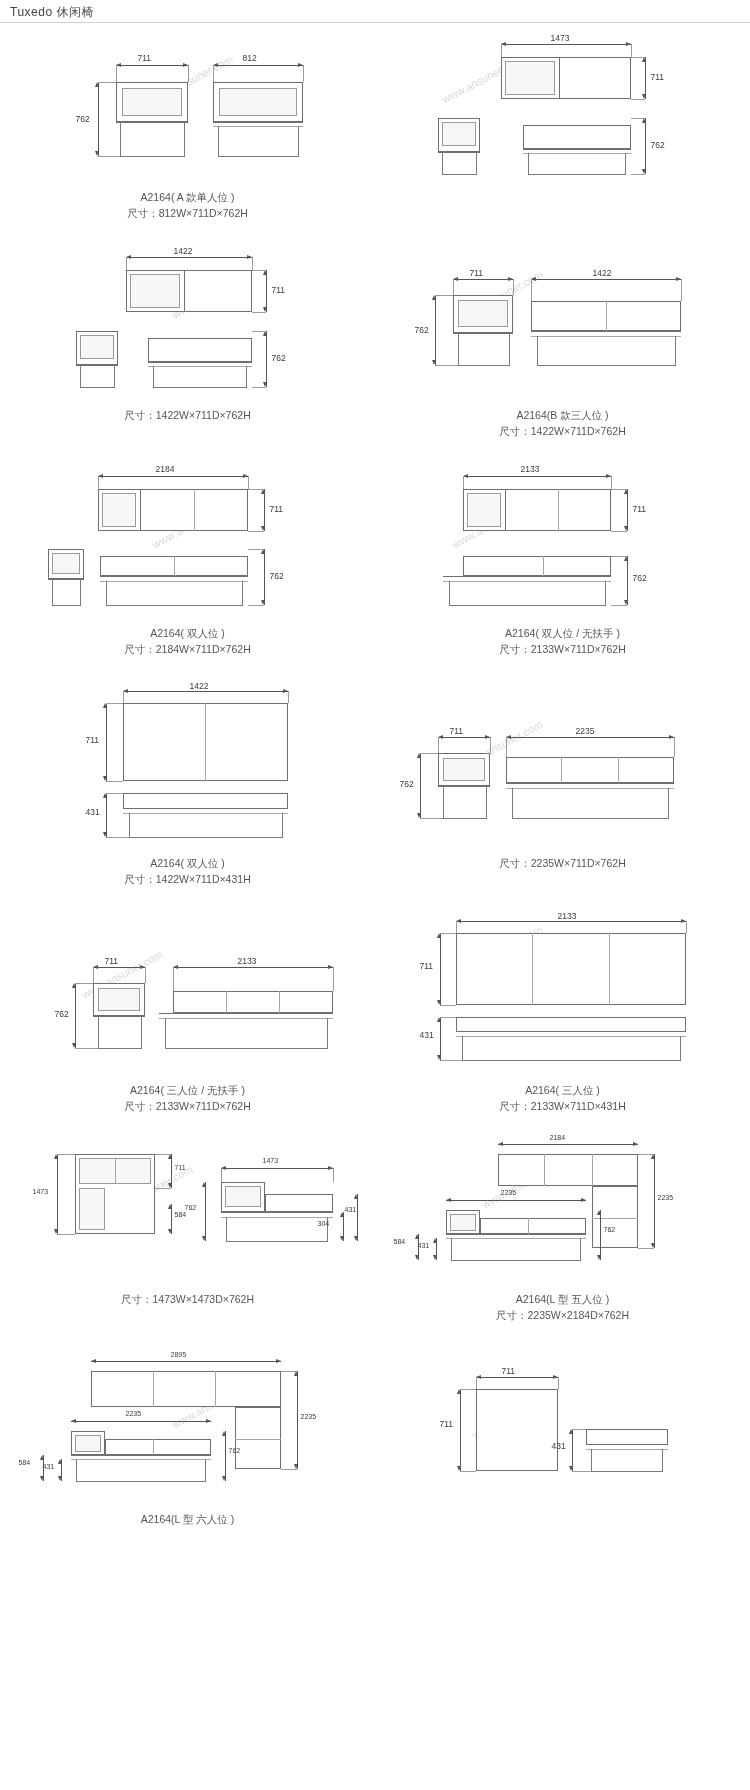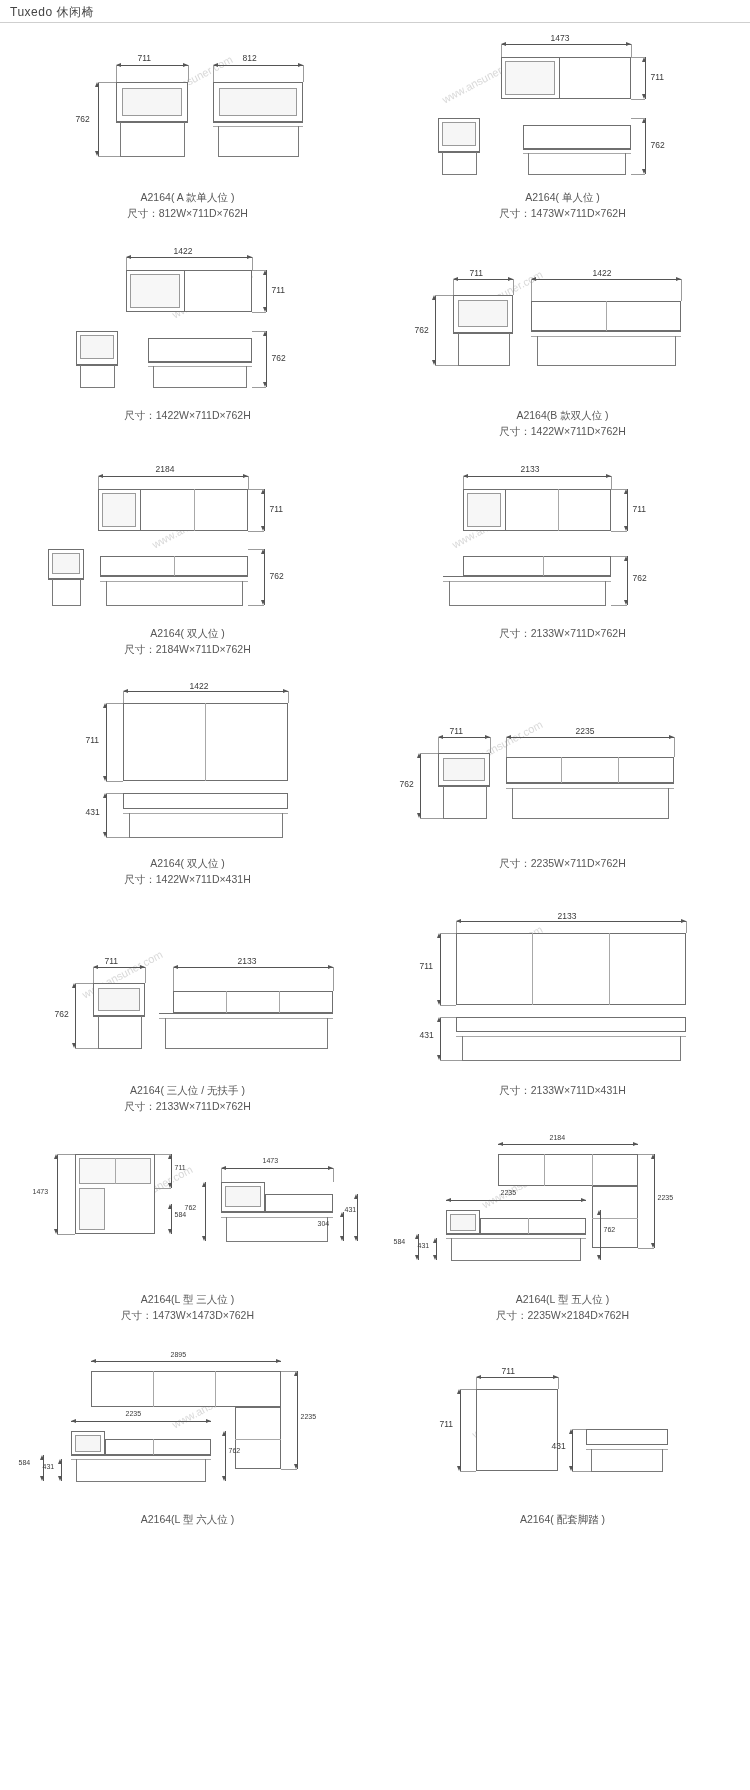--- a/index.html
+++ b/index.html
@@ -172,24 +172,20 @@
           <div class="leg" style="left:212px;top:123px;height:21px;"></div>
           <div class="legh" style="left:115px;top:144px;width:98px;"></div>
 
           <div class="dimline v" style="left:232px;top:88px;height:56px;"></div>
           <div class="arrow-u" style="left:229.5px;top:88px;"></div>
           <div class="arrow-d" style="left:229.5px;top:139px;"></div>
           <div class="ext lnh" style="left:218px;top:88px;width:14px;height:1px;"></div>
           <div class="ext lnh" style="left:218px;top:144px;width:14px;height:1px;"></div>
           <div class="dim-lbl big" style="left:238px;top:110px;">762</div>
         </div>
-        <div class="caption">
-          <span class="name">A2164( 单人位 )</span>
-          <span class="dim">尺寸：1473W×711D×762H</span>
-        </div>
       </div>
     </div>
 
     <div class="row" style="margin-top:22px;">
 
       <div class="cell half">
         <div class="draw" style="width:300px;height:160px;">
           <div class="bx" style="left:88px;top:27px;width:126px;height:42px;"></div>
           <div class="ln lnv" style="left:146px;top:27px;height:42px;"></div>
           <div class="bx light" style="left:92px;top:31px;width:50px;height:34px;background:#f7f7f7;"></div>
@@ -264,21 +260,21 @@
           <div class="legh" style="left:124px;top:122px;width:139px;"></div>
 
           <div class="dimline" style="left:118px;top:36px;width:150px;"></div>
           <div class="arrow-l" style="left:118px;top:33.5px;"></div>
           <div class="arrow-r" style="left:263px;top:33.5px;"></div>
           <div class="ext lnv" style="left:118px;top:36px;width:1px;height:22px;"></div>
           <div class="ext lnv" style="left:268px;top:36px;width:1px;height:22px;"></div>
           <div class="dim-lbl big" style="left:180px;top:25px;">1422</div>
         </div>
         <div class="caption">
-          <span class="name">A2164(B 款双人位 )</span>
+          <span class="name">A2164(B 款三人位 )</span>
           <span class="dim">尺寸：1422W×711D×762H</span>
         </div>
       </div>
     </div>
 
     <div class="row" style="margin-top:22px;">
 
       <div class="cell half">
         <div class="draw" style="width:320px;height:160px;">
           <div class="bx" style="left:70px;top:28px;width:150px;height:42px;"></div>
@@ -352,20 +348,21 @@
           <div class="leg" style="left:202px;top:120px;height:24px;"></div>
           <div class="legh" style="left:46px;top:144px;width:157px;"></div>
           <div class="dimline v" style="left:224px;top:95px;height:49px;"></div>
           <div class="arrow-u" style="left:221.5px;top:95px;"></div>
           <div class="arrow-d" style="left:221.5px;top:139px;"></div>
           <div class="ext lnh" style="left:208px;top:95px;width:16px;height:1px;"></div>
           <div class="ext lnh" style="left:208px;top:144px;width:16px;height:1px;"></div>
           <div class="dim-lbl big" style="left:230px;top:112px;">762</div>
         </div>
         <div class="caption">
+          <span class="name">A2164( 双人位 / 无扶手 )</span>
           <span class="dim">尺寸：2133W×711D×762H</span>
         </div>
       </div>
     </div>
 
     <div class="row" style="margin-top:24px;">
 
       <div class="cell half">
         <div class="draw" style="width:320px;height:170px;">
           <div class="bx" style="left:95px;top:22px;width:165px;height:78px;"></div>
@@ -514,20 +511,21 @@
           <div class="leg" style="left:282px;top:123px;height:24px;"></div>
           <div class="legh" style="left:64px;top:147px;width:219px;"></div>
           <div class="dimline v" style="left:42px;top:104px;height:43px;"></div>
           <div class="arrow-u" style="left:39.5px;top:104px;"></div>
           <div class="arrow-d" style="left:39.5px;top:142px;"></div>
           <div class="ext lnh" style="left:42px;top:104px;width:16px;height:1px;"></div>
           <div class="ext lnh" style="left:42px;top:147px;width:22px;height:1px;"></div>
           <div class="dim-lbl big" style="left:22px;top:117px;">431</div>
         </div>
         <div class="caption">
+          <span class="name">A2164( 三人位 )</span>
           <span class="dim">尺寸：2133W×711D×431H</span>
         </div>
       </div>
     </div>
 
     <div class="row" style="margin-top:28px;">
 
       <div class="cell half">
         <div class="draw" style="width:350px;height:145px;">
 
@@ -579,21 +577,20 @@
           <div class="dimline v" style="left:330px;top:70px;height:29px;"></div>
           <div class="arrow-u" style="left:327.5px;top:70px;"></div>
           <div class="arrow-d" style="left:327.5px;top:94px;"></div>
           <div class="dim-lbl" style="left:305px;top:78px;">304</div>
           <div class="dimline v" style="left:344px;top:52px;height:47px;"></div>
           <div class="arrow-u" style="left:341.5px;top:52px;"></div>
           <div class="arrow-d" style="left:341.5px;top:94px;"></div>
           <div class="dim-lbl" style="left:332px;top:64px;">431</div>
         </div>
         <div class="caption">
-          <span class="name">A2164(L 型 三人位 )</span>
           <span class="dim">尺寸：1473W×1473D×762H</span>
         </div>
       </div>
 
       <div class="cell half">
         <div class="draw" style="width:350px;height:145px;">
 
           <div class="bx" style="left:110px;top:12px;width:140px;height:32px;"></div>
           <div class="ln lnv thin" style="left:156px;top:12px;height:32px;"></div>
           <div class="ln lnv thin" style="left:204px;top:12px;height:32px;"></div>
@@ -723,19 +720,18 @@
           <div class="leg" style="left:264px;top:92px;height:22px;"></div>
           <div class="legh" style="left:193px;top:114px;width:72px;"></div>
           <div class="dimline v" style="left:174px;top:72px;height:42px;"></div>
           <div class="arrow-u" style="left:171.5px;top:72px;"></div>
           <div class="arrow-d" style="left:171.5px;top:109px;"></div>
           <div class="ext lnh" style="left:174px;top:72px;width:14px;height:1px;"></div>
           <div class="ext lnh" style="left:174px;top:114px;width:19px;height:1px;"></div>
           <div class="dim-lbl big" style="left:154px;top:84px;">431</div>
         </div>
         <div class="caption">
-          <span class="name">A2164( 配套脚踏 )</span>
         </div>
       </div>
     </div>
 
   </div>
 </div>
 
 </body></html>

